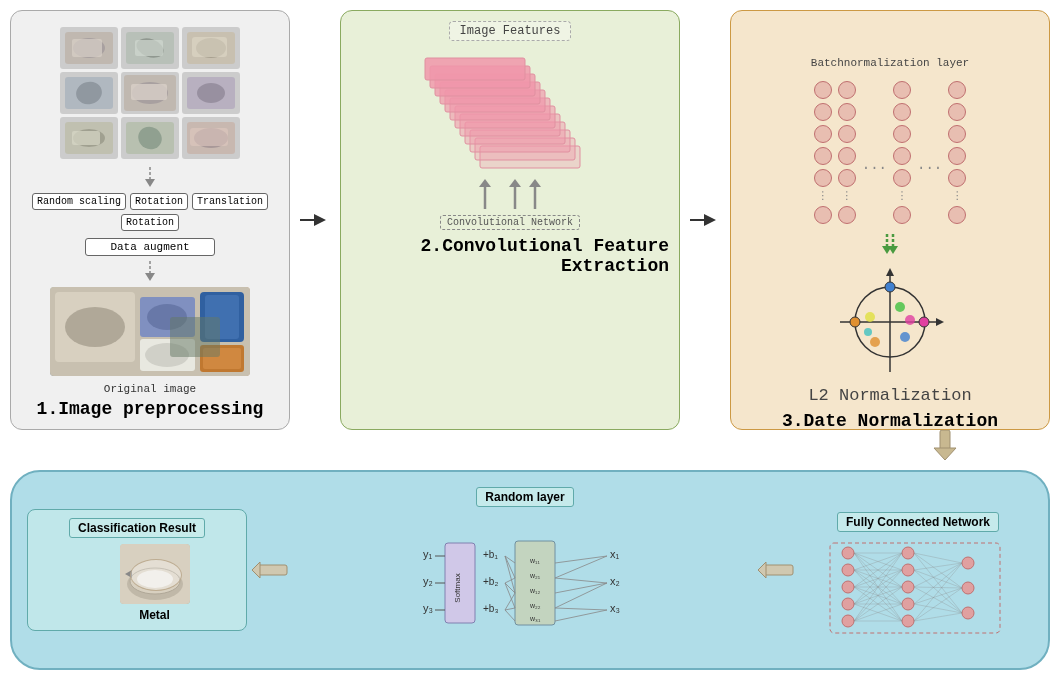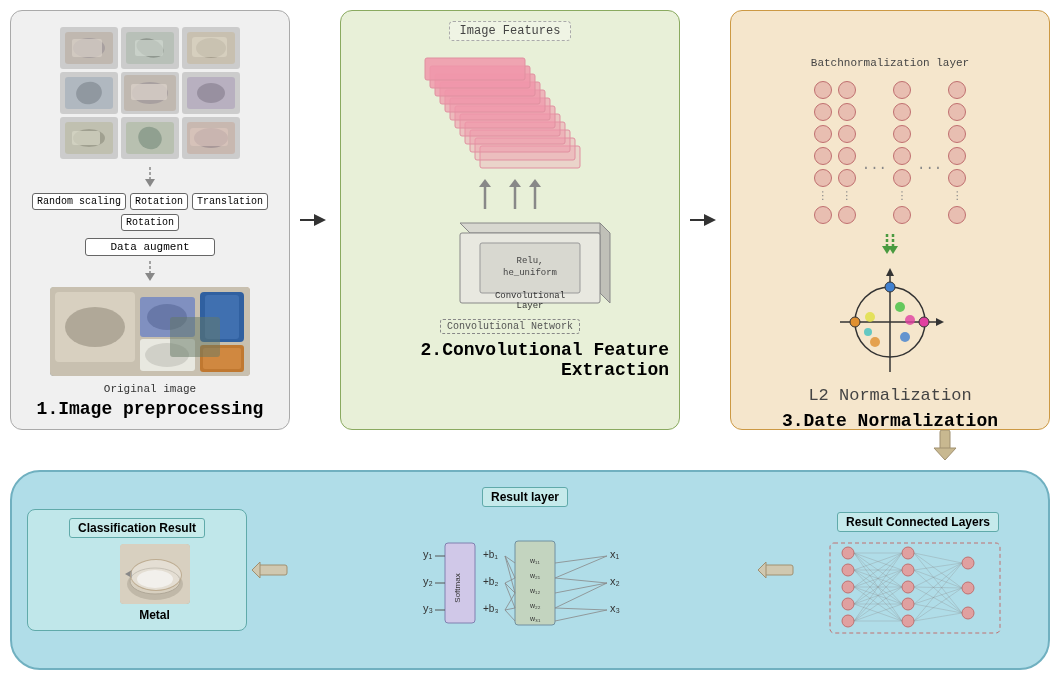--- a/index.html
+++ b/index.html
@@ -494,36 +494,20 @@
         <svg width="90" height="30" viewBox="0 0 90 30">
           <line x1="20" y1="30" x2="20" y2="6" stroke="#888" stroke-width="2.5"></line>
           <polygon points="14,8 20,0 26,8" fill="#888"></polygon>
           <line x1="50" y1="30" x2="50" y2="6" stroke="#888" stroke-width="2.5"></line>
           <polygon points="44,8 50,0 56,8" fill="#888"></polygon>
           <line x1="70" y1="30" x2="70" y2="6" stroke="#888" stroke-width="2.5"></line>
           <polygon points="64,8 70,0 76,8" fill="#888"></polygon>
         </svg>
       </div>
 
-      <div class="conv-block">
-        <svg width="200" height="100" viewBox="0 0 200 100">
-
-          <polygon points="30,10 170,10 180,20 40,20" fill="#d8d8d0" stroke="#888" stroke-width="1"></polygon>
-          <polygon points="170,10 180,20 180,90 170,80" fill="#c0c0b8" stroke="#888" stroke-width="1"></polygon>
-
-          <rect x="30" y="20" width="140" height="70" rx="2" fill="#e8e8e0" stroke="#888" stroke-width="1"></rect>
-
-          <rect x="50" y="30" width="100" height="50" rx="2" fill="#d8d8d0" stroke="#999" stroke-width="1"></rect>
-          <text x="100" y="50" text-anchor="middle" font-size="9" fill="#444">Relu,</text>
-          <text x="100" y="62" text-anchor="middle" font-size="9" fill="#444">he_uniform</text>
-
-          <text x="100" y="85" text-anchor="middle" font-size="9" fill="#333">Convolutional</text>
-          <text x="100" y="95" text-anchor="middle" font-size="9" fill="#333">Layer</text>
-        </svg>
-      </div>
 
       <div style="font-size:10px; color:#555; border:1px dashed #888; padding:1px 6px; margin-top:2px; border-radius:3px;">Convolutional Network</div>
 
       <div class="panel-title" style="margin-top:6px;">2.Convolutional Feature Extraction</div>
     </div>
 
     <div style="display:flex;align-items:center;flex-shrink:0;">
       <svg width="30" height="20" viewBox="0 0 30 20">
         <line x1="0" y1="10" x2="18" y2="10" stroke="#333" stroke-width="2"></line>
         <polygon points="14,4 26,10 14,16" fill="#333"></polygon>
@@ -648,21 +632,21 @@
     </div>
 
     <div style="display:flex;align-items:center;flex-shrink:0;">
       <svg width="40" height="30" viewBox="0 0 40 30">
         <rect x="5" y="10" width="30" height="10" rx="2" fill="#d0c8b0" stroke="#a09070" stroke-width="1"></rect>
         <polygon points="8,7 0,15 8,23" fill="#d0c8b0" stroke="#a09070" stroke-width="1"></polygon>
       </svg>
     </div>
 
     <div class="softmax-panel">
-      <div class="softmax-title">Result layer</div>
+      <div class="softmax-title">Random layer</div>
       <svg width="220" height="140" viewBox="0 0 220 140">
 
         <text x="8" y="45" font-size="11" fill="#333">y₁</text>
         <text x="8" y="72" font-size="11" fill="#333">y₂</text>
         <text x="8" y="99" font-size="11" fill="#333">y₃</text>
 
         <rect x="30" y="30" width="30" height="80" rx="3" fill="#d0c8e8" stroke="#8080b0" stroke-width="1"></rect>
         <text x="45" y="75" font-size="8" fill="#333" text-anchor="middle" transform="rotate(-90,45,75)">Softmax</text>
 
         <text x="68" y="45" font-size="10" fill="#333">+b₁</text>
@@ -706,21 +690,21 @@
     </div>
 
     <div style="display:flex;align-items:center;flex-shrink:0;">
       <svg width="40" height="30" viewBox="0 0 40 30">
         <rect x="5" y="10" width="30" height="10" rx="2" fill="#d0c8b0" stroke="#a09070" stroke-width="1"></rect>
         <polygon points="8,7 0,15 8,23" fill="#d0c8b0" stroke="#a09070" stroke-width="1"></polygon>
       </svg>
     </div>
 
     <div class="fc-panel">
-      <div class="fc-title">Result Connected Layers</div>
+      <div class="fc-title">Fully Connected Network</div>
       <div class="fc-diagram">
         <svg width="180" height="100" viewBox="0 0 180 100">
 
           <circle cx="20" cy="15" r="6" fill="#e0a0a0" stroke="#c07070" stroke-width="1"></circle>
           <circle cx="20" cy="32" r="6" fill="#e0a0a0" stroke="#c07070" stroke-width="1"></circle>
           <circle cx="20" cy="49" r="6" fill="#e0a0a0" stroke="#c07070" stroke-width="1"></circle>
           <circle cx="20" cy="66" r="6" fill="#e0a0a0" stroke="#c07070" stroke-width="1"></circle>
           <circle cx="20" cy="83" r="6" fill="#e0a0a0" stroke="#c07070" stroke-width="1"></circle>
 
           <circle cx="80" cy="15" r="6" fill="#e0a0a0" stroke="#c07070" stroke-width="1"></circle>

